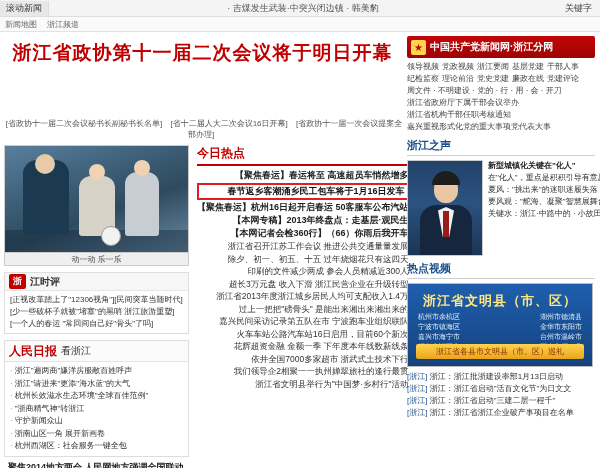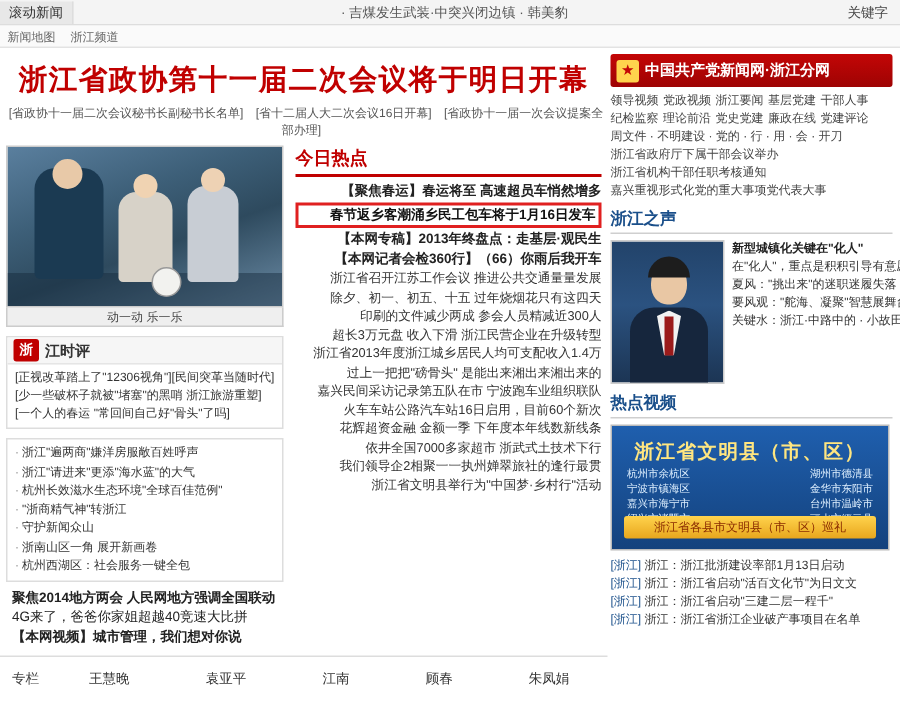--- a/index.html
+++ b/index.html
@@ -37,21 +37,21 @@
   .col-left{width:405px;}
   .col-right{width:195px;}
 
   
   .headline{
     text-align:center;color:#c00000;font-weight:bold;
     font-size:19px;letter-spacing:1px;padding:8px 0 4px;
     font-family:"Liberation Serif","DejaVu Serif",serif;
   }
   .subline{
-    text-align:center;font-size:8px;color:#555;padding-bottom:5px;
+    text-align:center;font-size:8px;color:#555;padding-bottom:5px;margin-top:48px;
   }
   .subline span{margin:0 3px;}
 
   
   .two-col{display:flex;padding:0 4px;}
   .photo-wrap{width:185px;}
   .photo{
     width:185px;height:108px;
     background:linear-gradient(160deg,#5a7f9e 0%,#3d5f78 35%,#2e4a5e 60%,#6b8ba5 100%);
     position:relative;overflow:hidden;border:1px solid #ccc;box-sizing:border-box;
@@ -229,37 +229,42 @@
               <span class="t">江时评</span>
             </div>
             <ul>
               <li>[正视改革踏上了"12306视角"][民间突革当随时代]</li>
               <li>[少一些破杯子就被"堵塞"的黑哨  浙江旅游重塑]</li>
               <li>[一个人的春运 "常回间自己好"骨头"了吗]</li>
             </ul>
           </div>
 
           <div class="rmrb">
+            <div class="hd">
+              <span class="logo">人民日报</span>
+              <span class="t2">看浙江</span>
+            </div>
             <ul>
               <li>浙江"遍两商"嫌洋房服敞百姓呼声</li>
               <li>浙江"请进来"更添"海水蓝"的大气</li>
               <li>杭州长效滋水生态环境"全球百佳范例"</li>
               <li>"浙商精气神"转浙江</li>
               <li>守护新闻众山</li>
               <li>浙南山区一角 展开新画卷</li>
               <li>杭州西湖区：社会服务一键全包</li>
             </ul>
           </div>
         </div>
 
         <div class="hot">
           <div class="hot-hd">今日热点</div>
           <ul>
             <li class="bold">【聚焦春运】春运将至 高速超员车悄然增多</li>
             <li class="redbox">春节返乡客潮涌乡民工包车将于1月16日发车</li>
+            <li class="bold">【聚焦春运】杭州16日起开启春运 50客服车公布汽站</li>
             <li class="bold">【本网专稿】2013年终盘点：走基层·观民生</li>
             <li class="bold">【本网记者会检360行】（66）你雨后我开车</li>
             <li class="plain">浙江省召开江苏工作会议 推进公共交通量量发展</li>
             <li class="plain">除夕、初一、初五、十五 过年烧烟花只有这四天</li>
             <li class="plain">印刷的文件减少两成 参会人员精减近300人</li>
             <li class="plain">超长3万元盘 收入下滑 浙江民营企业在升级转型</li>
             <li class="plain">浙江省2013年度浙江城乡居民人均可支配收入1.4万</li>
             <li class="plain">过上一把把"磅骨头" 是能出来湘出来湘出来的</li>
             <li class="plain">嘉兴民间采访记录第五队在市 宁波跑车业组织联队</li>
             <li class="plain">火车车站公路汽车站16日启用，目前60个新次</li>

